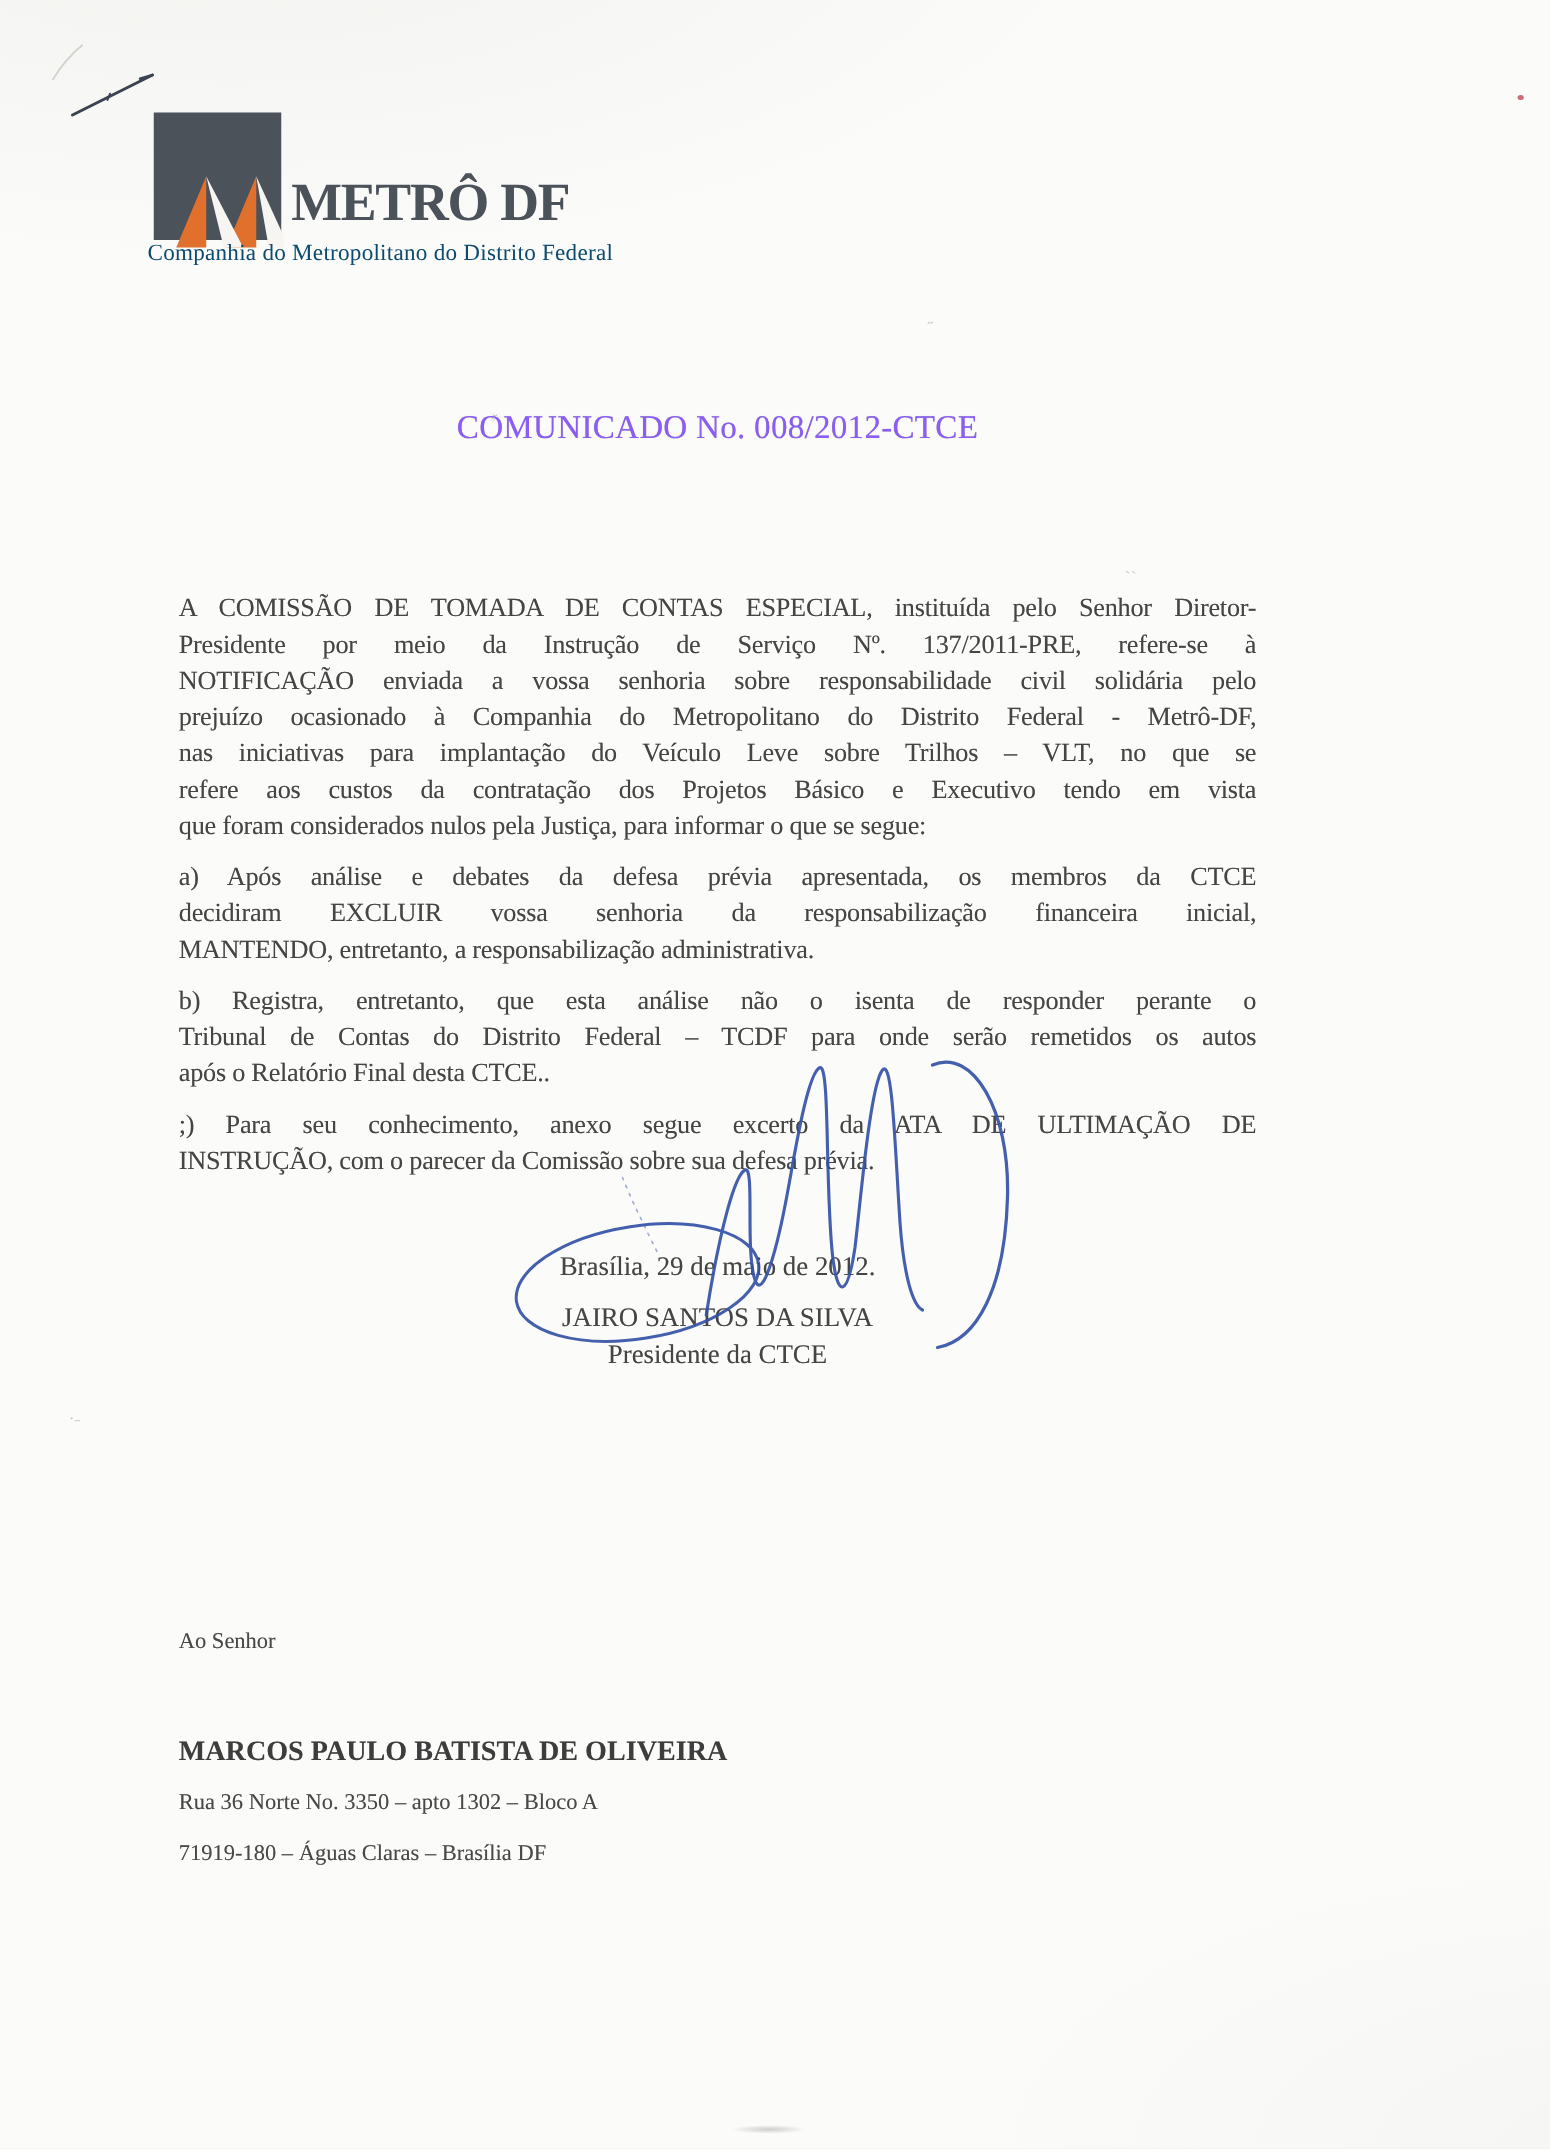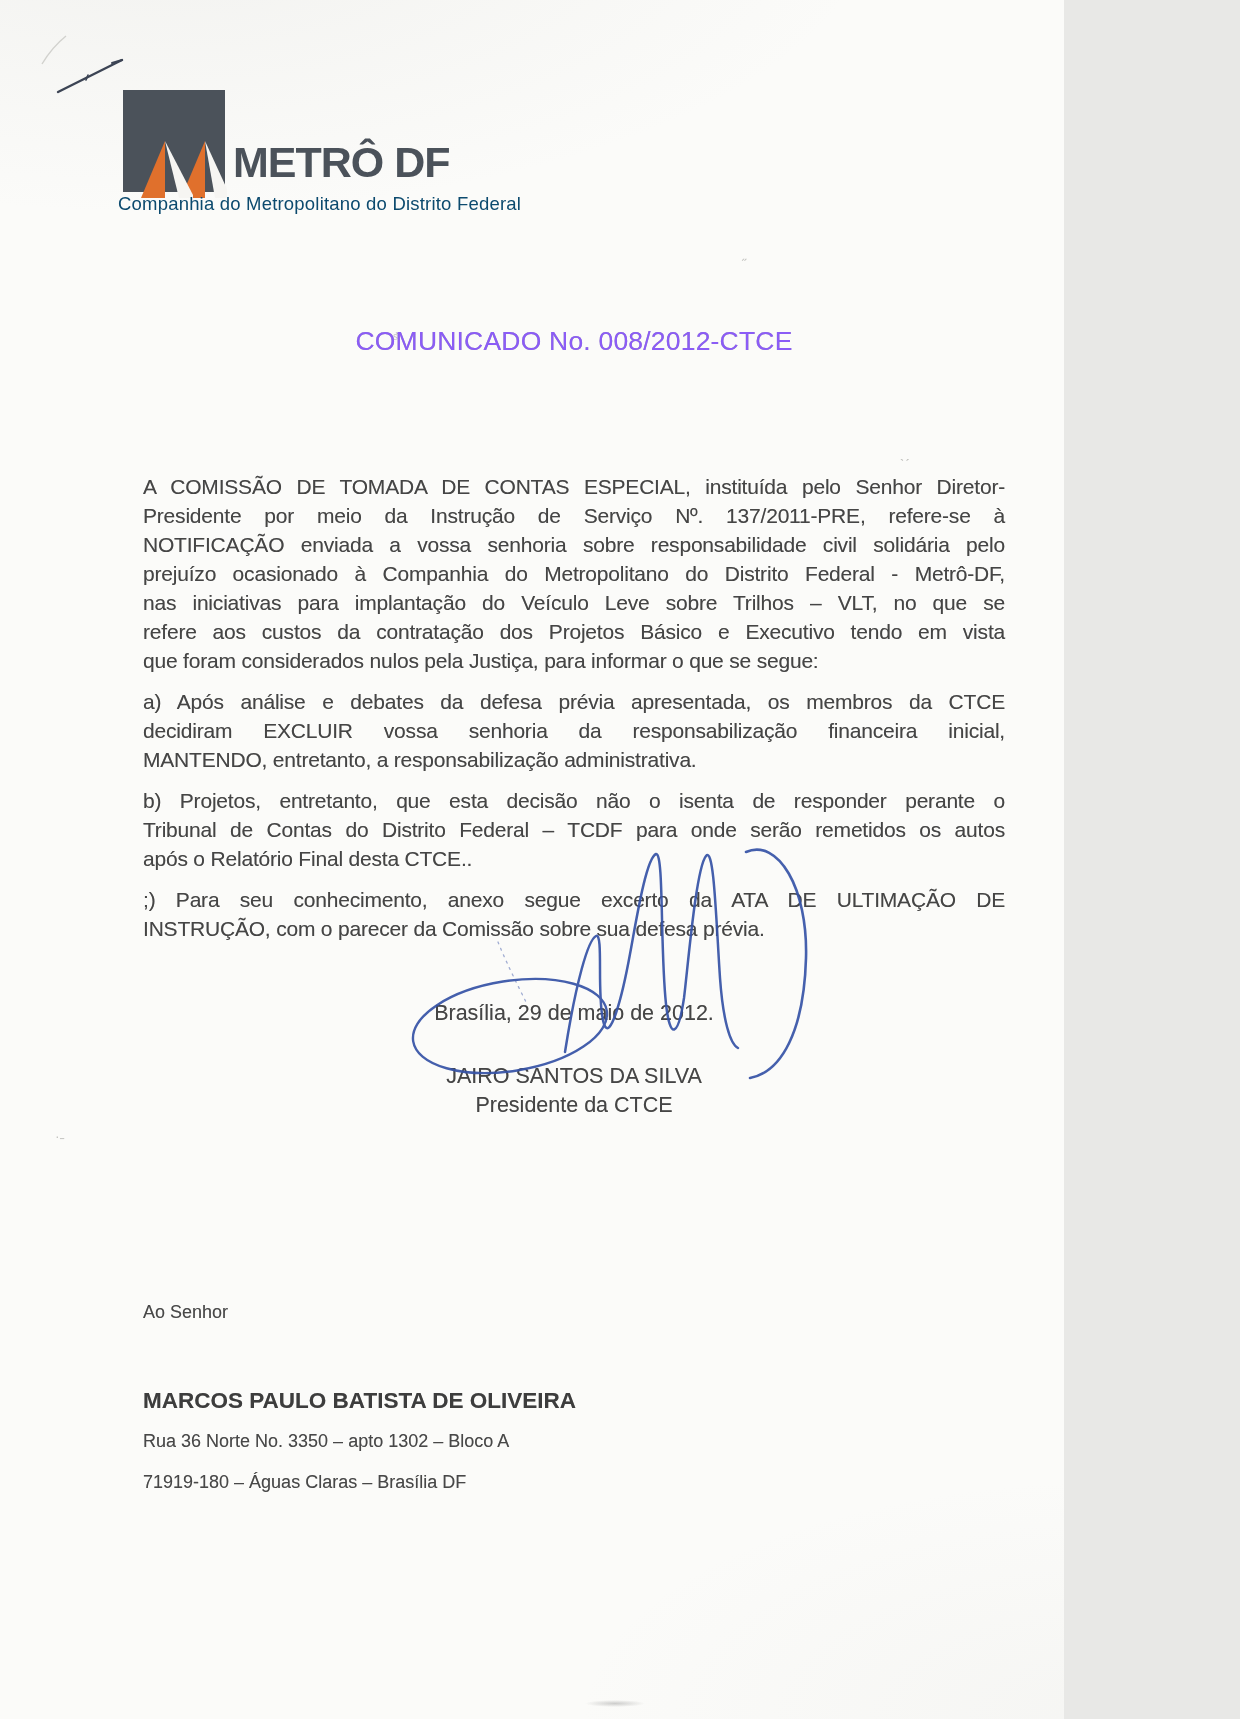--- a/index.html
+++ b/index.html
@@ -1,21 +1,21 @@
 <!DOCTYPE html>
 <html><head>
 <meta charset="utf-8">
 <style>
   html,body{margin:0;padding:0;background:#e8e8e6;}
   #paper{
     position:relative;
-    width:1064px;height:1719px;
+    width:1240px;height:1719px;
     background:#fbfbf9;
     overflow:hidden;
-    font-family:Liberation Sans, sans-serif;
+    font-family:Liberation Serif, serif;
     color:#454545;
   }
   
   #paper::before{
     content:"";position:absolute;inset:0;
     background:
       radial-gradient(1200px 500px at 15% -5%, rgba(200,200,195,0.18), transparent 60%),
       radial-gradient(900px 400px at 105% 100%, rgba(205,205,200,0.12), transparent 60%);
     pointer-events:none;
   }
@@ -50,21 +50,21 @@
   .para{margin:0 0 12px 0;}
   .ln{text-align:justify;text-align-last:justify;}
   .ln.last{text-align-last:left;}
 
   
   #sign-block{
     left:143px;top:999px;width:862px;text-align:center;
     font-size:21.5px;line-height:29px;color:#454545;
     text-shadow:0 0 0.5px rgba(80,80,80,0.4);
   }
-  #sign-name{margin-top:34px;}
+  #sign-name{margin-top:12px;}
 
   
   .recipient-line{left:143px;width:900px;font-size:18px;color:#484848;
     text-shadow:0 0 0.5px rgba(80,80,80,0.4);}
   #recipient-salutation{top:1302px;}
   #recipient-name{top:1388px;font-weight:bold;font-size:22.5px;color:#3d3d3d;}
   #recipient-address1{top:1431px;}
   #recipient-address2{top:1472px;}
 
   
@@ -115,21 +115,21 @@
       <div class="ln">nas iniciativas para implantação do Veículo Leve sobre Trilhos – VLT, no que se</div>
       <div class="ln">refere aos custos da contratação dos Projetos Básico e Executivo tendo em vista</div>
       <div class="ln last">que foram considerados nulos pela Justiça, para informar o que se segue:</div>
     </div>
     <div class="para">
       <div class="ln">a) Após análise e debates da defesa prévia apresentada, os membros da CTCE</div>
       <div class="ln">decidiram EXCLUIR vossa senhoria da responsabilização financeira inicial,</div>
       <div class="ln last">MANTENDO, entretanto, a responsabilização administrativa.</div>
     </div>
     <div class="para">
-      <div class="ln">b) Projetos, entretanto, que esta decisão não o isenta de responder perante o</div>
+      <div class="ln">b) Registra, entretanto, que esta análise não o isenta de responder perante o</div>
       <div class="ln">Tribunal de Contas do Distrito Federal – TCDF para onde serão remetidos os autos</div>
       <div class="ln last">após o Relatório Final desta CTCE..</div>
     </div>
     <div class="para">
       <div class="ln">;) Para seu conhecimento, anexo segue excerto da ATA DE ULTIMAÇÃO DE</div>
       <div class="ln last">INSTRUÇÃO, com o parecer da Comissão sobre sua defesa prévia.</div>
     </div>
   </div>
 
   <div id="sign-block" class="abs">

